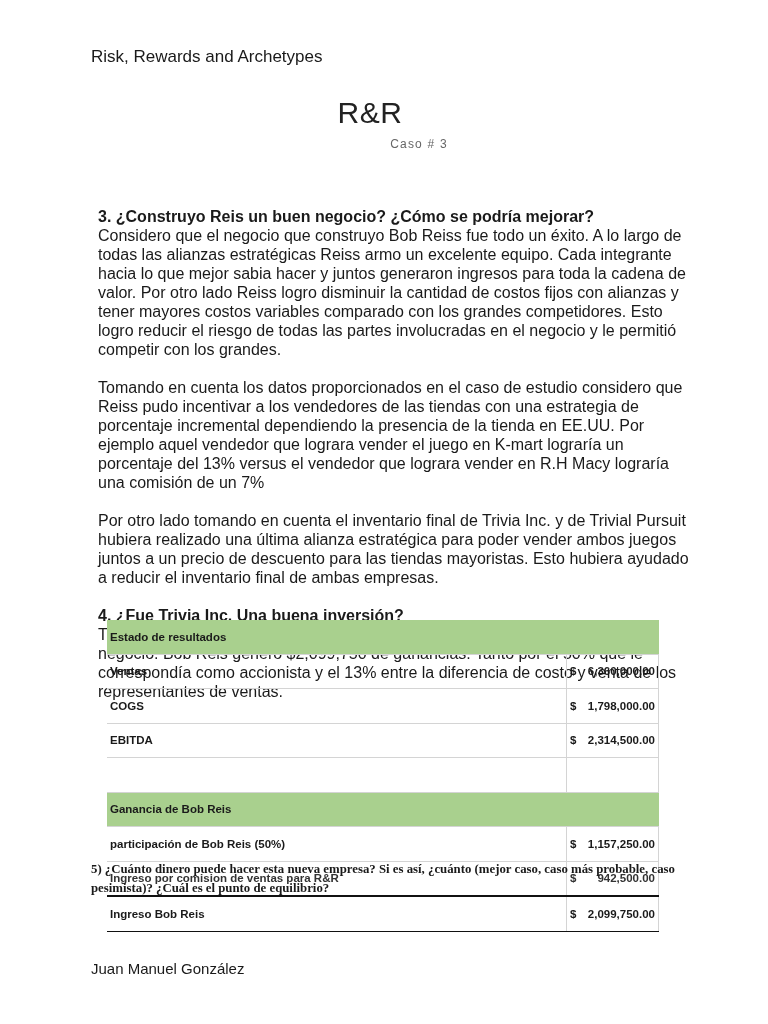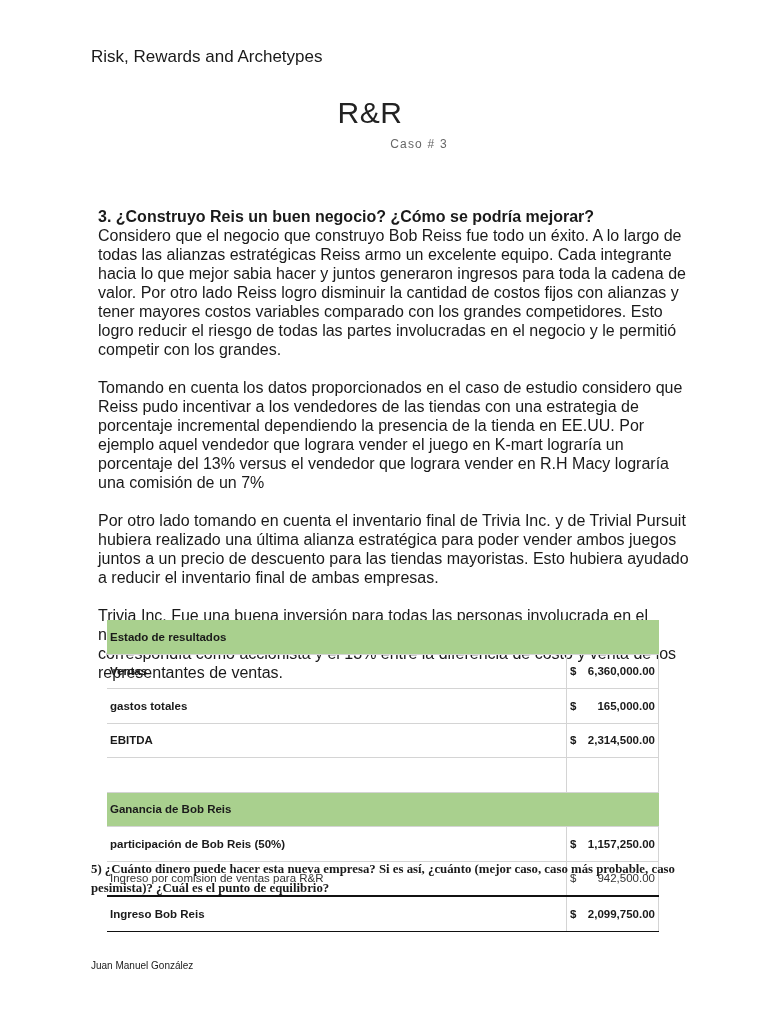--- a/index.html
+++ b/index.html
@@ -15,41 +15,42 @@
   .content .gap { height: 19px; }
   .q { font-weight: bold; }
   .fin-table {
     position: absolute; left: 107px; top: 620px; width: 552px;
     border-collapse: collapse; font-size: 11.5px; table-layout: fixed;
   }
   .fin-table td { height: 17.5px; padding: 8px 3px; border-bottom: 1px solid #d4d4d4; white-space: nowrap; overflow: hidden; }
   .fin-table td.val { width: 86px; border-left: 1px solid #d4d4d4; border-right: 1px solid #d4d4d4; }
   .fin-table tr.green td { background: #a9d08e; font-weight: bold; border-left: none; border-right: none; }
   .fin-table tr.bold td { font-weight: bold; }
-  .fin-table tr.normal td { font-weight: normal; color: #333; margin-left: 12px; }
+  .fin-table tr.normal td { font-weight: bold; color: #333; margin-left: 12px; }
   .fin-table tr.total td { font-weight: bold; border-top: 2px solid #111; border-bottom: 1.5px solid #111; }
   .val-inner { display: flex; justify-content: space-between; }
   .q5 { position: absolute; left: 91px; top: 860px; width: 600px; font-size: 12.8px; line-height: 19px; font-weight: bold; font-family: Liberation Serif, serif; }
-  .footer { position: absolute; left: 91px; top: 960px; font-size: 10px; }
+  .footer { position: absolute; left: 91px; top: 960px; font-size: 15px; }
 </style>
 </head>
 <body>
 
 <div class="header-line">Risk, Rewards and Archetypes</div>
 <div class="title">R&amp;R</div>
 <div class="subtitle">Caso # 3</div>
 
 <div class="content">
   <p class="q">3. ¿Construyo Reis un buen negocio? ¿Cómo se podría mejorar?</p>
   <p>Considero que el negocio que construyo Bob Reiss fue todo un éxito. A lo largo de todas las alianzas estratégicas Reiss armo un excelente equipo. Cada integrante hacia lo que mejor sabia hacer y juntos generaron ingresos para toda la cadena de valor. Por otro lado Reiss logro disminuir la cantidad de costos fijos con alianzas y tener mayores costos variables comparado con los grandes competidores. Esto logro reducir el riesgo de todas las partes involucradas en el negocio y le permitió competir con los grandes.</p>
   <div class="gap"></div>
   <p>Tomando en cuenta los datos proporcionados en el caso de estudio considero que Reiss pudo incentivar a los vendedores de las tiendas con una estrategia de porcentaje incremental dependiendo la presencia de la tienda en EE.UU. Por ejemplo aquel vendedor que lograra vender el juego en K-mart lograría un porcentaje del 13% versus el vendedor que lograra vender en R.H Macy lograría una comisión de un 7%</p>
   <div class="gap"></div>
   <p>Por otro lado tomando en cuenta el inventario final de Trivia Inc. y de Trivial Pursuit hubiera realizado una última alianza estratégica para poder vender ambos juegos juntos a un precio de descuento para las tiendas mayoristas. Esto hubiera ayudado a reducir el inventario final de ambas empresas.</p>
   <div class="gap"></div>
+  <p class="q">4. ¿Fue Trivia Inc. Una buena inversión?</p>
   <p>Trivia Inc. Fue una buena inversión para todas las personas involucrada en el negocio. Bob Reis genero $2,099,750 de ganancias. Tanto por el 50% que le correspondía como accionista y el 13% entre la diferencia de costo y venta de los representantes de ventas.</p>
 </div>
 
 <table class="fin-table">
   <colgroup>
       <col>
       <col style="width:92px">
     </colgroup>
   <tbody id="fin-body">
       <tr class="green">
@@ -59,25 +60,25 @@
       <tr class="bold">
         <td>Ventas</td>
         <td class="val">
           <div class="val-inner">
             <span>$</span>
             <span>6,360,000.00</span>
           </div>
         </td>
       </tr>
       <tr class="bold">
-        <td>gastos totales</td>
+        <td>COGS</td>
         <td class="val">
           <div class="val-inner">
             <span>$</span>
-            <span>165,000.00</span>
+            <span>1,798,000.00</span>
           </div>
         </td>
       </tr>
       <tr class="bold">
         <td>EBITDA</td>
         <td class="val">
           <div class="val-inner">
             <span>$</span>
             <span>2,314,500.00</span>
           </div>

